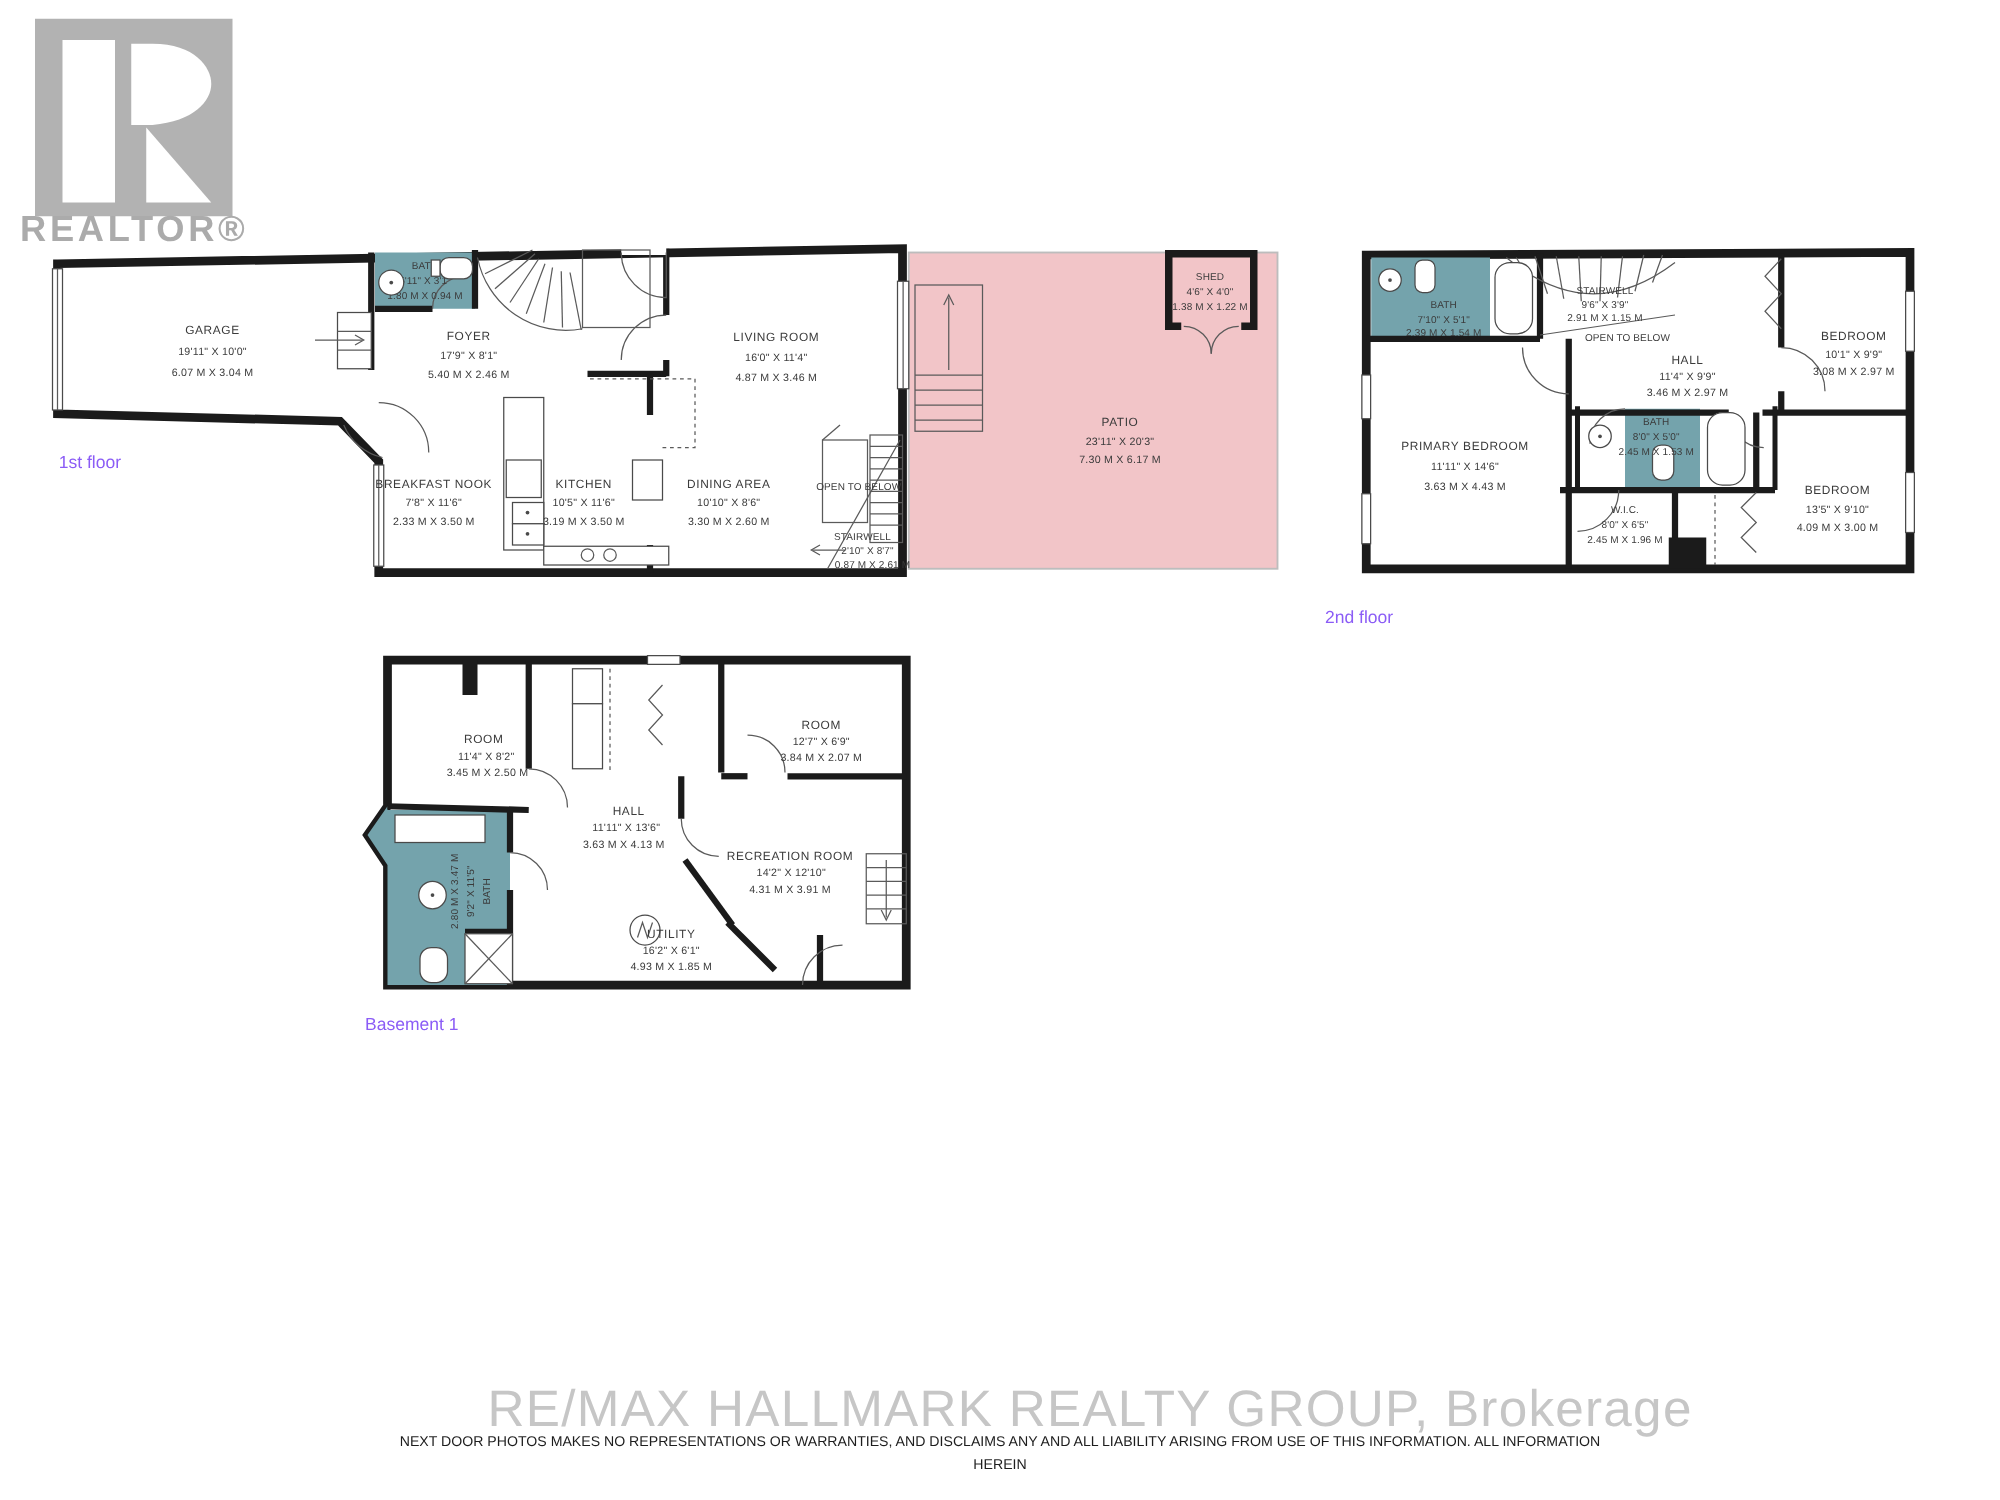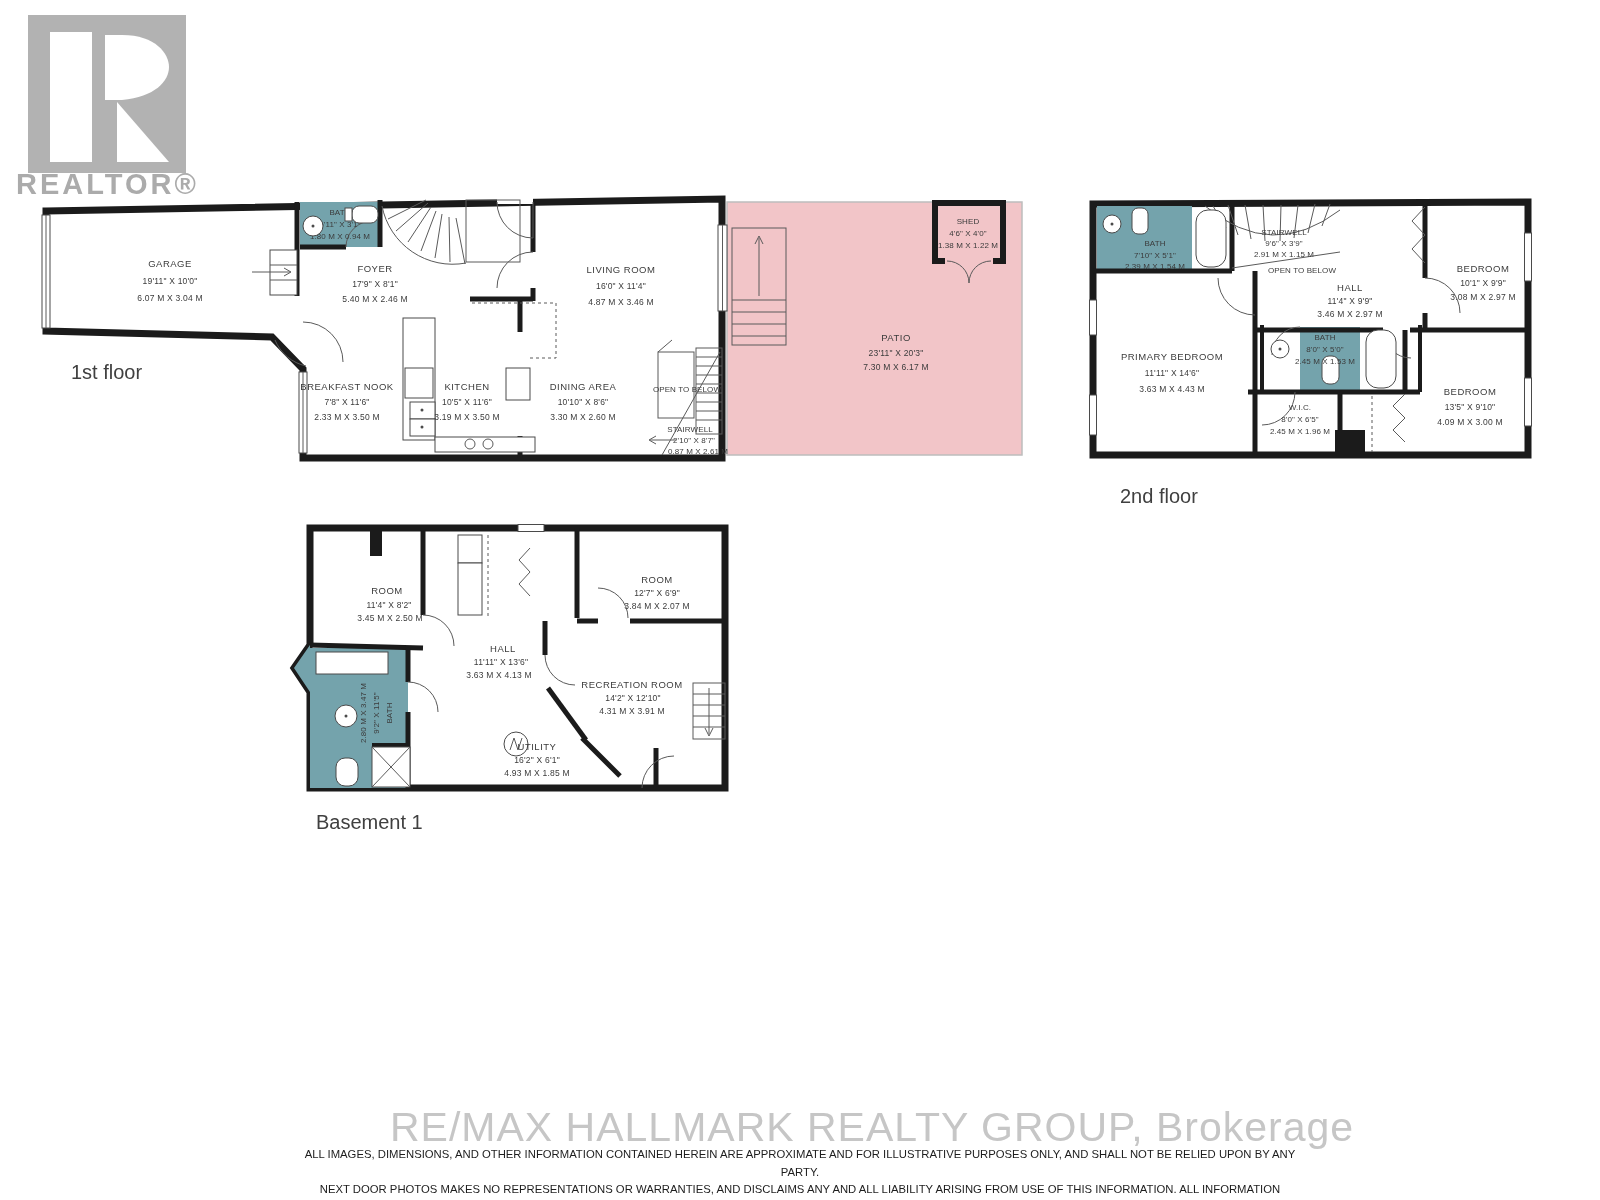--- a/index.html
+++ b/index.html
@@ -3,21 +3,21 @@
 <meta charset="utf-8">
 <style>
   html,body{margin:0;padding:0;}
   body{width:1600px;height:1200px;background:#ffffff;position:relative;overflow:hidden;
        font-family:"Liberation Sans", sans-serif;}
   .abs{position:absolute;}
   svg text{fill:#3b3b3b;font-family:"Liberation Sans", sans-serif;text-anchor:middle;}
   .rn{font-size:9.5px;letter-spacing:.5px;}
   .rd{font-size:8.5px;letter-spacing:.2px;}
   .sm{font-size:8px;letter-spacing:.1px;}
-  .floor-caption{position:absolute;font-size:20px;color:#404040;margin-left:24px;}
+  .floor-caption{position:absolute;font-size:14px;color:#8b5cf6;}
   #realtor-word{position:absolute;left:16px;top:168px;width:200px;font-size:29px;letter-spacing:3px;
        color:#ababab;font-weight:700;}
   #watermark{position:absolute;left:390px;top:1104px;width:800px;text-align:left;
        font-size:41px;color:#c6c6c6;letter-spacing:1px;white-space:nowrap;}
   #disclaimer{position:absolute;left:300px;top:1146px;width:1000px;text-align:center;
        font-size:11.3px;line-height:1.55;color:#1d1d1d;}
   .wall{stroke:#1b1b1b;fill:none;}
   .thin{stroke:#5a5a5a;stroke-width:1;fill:none;}
   .fix{stroke:#4a4a4a;stroke-width:1;fill:#ffffff;}
 </style>
@@ -383,21 +383,20 @@
     <text class="rd" x="632" y="714">4.31 M X 3.91 M</text>
   </g>
   <g>
     <text class="rn" x="537" y="750">UTILITY</text>
     <text class="rd" x="537" y="763">16'2" X 6'1"</text>
     <text class="rd" x="537" y="776">4.93 M X 1.85 M</text>
   </g>
 </svg>
 
 <div class="floor-caption" style="left:47px;top:361px;">1st floor</div>
-<div class="floor-caption" style="left:1096px;top:485px;">2nd floor</div>
+<div class="floor-caption" style="left:1060px;top:485px;">2nd floor</div>
 <div class="floor-caption" style="left:292px;top:811px;">Basement 1</div>
 
 <div id="watermark">RE/MAX HALLMARK REALTY GROUP, Brokerage</div>
 <div id="disclaimer">
-  <div>ALL IMAGES, DIMENSIONS, AND OTHER INFORMATION CONTAINED HEREIN ARE APPROXIMATE AND FOR ILLUSTRATIVE PURPOSES ONLY, AND SHALL NOT BE RELIED UPON BY ANY PARTY.</div>
   <div>NEXT DOOR PHOTOS MAKES NO REPRESENTATIONS OR WARRANTIES, AND DISCLAIMS ANY AND ALL LIABILITY ARISING FROM USE OF THIS INFORMATION. ALL INFORMATION HEREIN</div>
 
 </div>
 
 </body></html>

